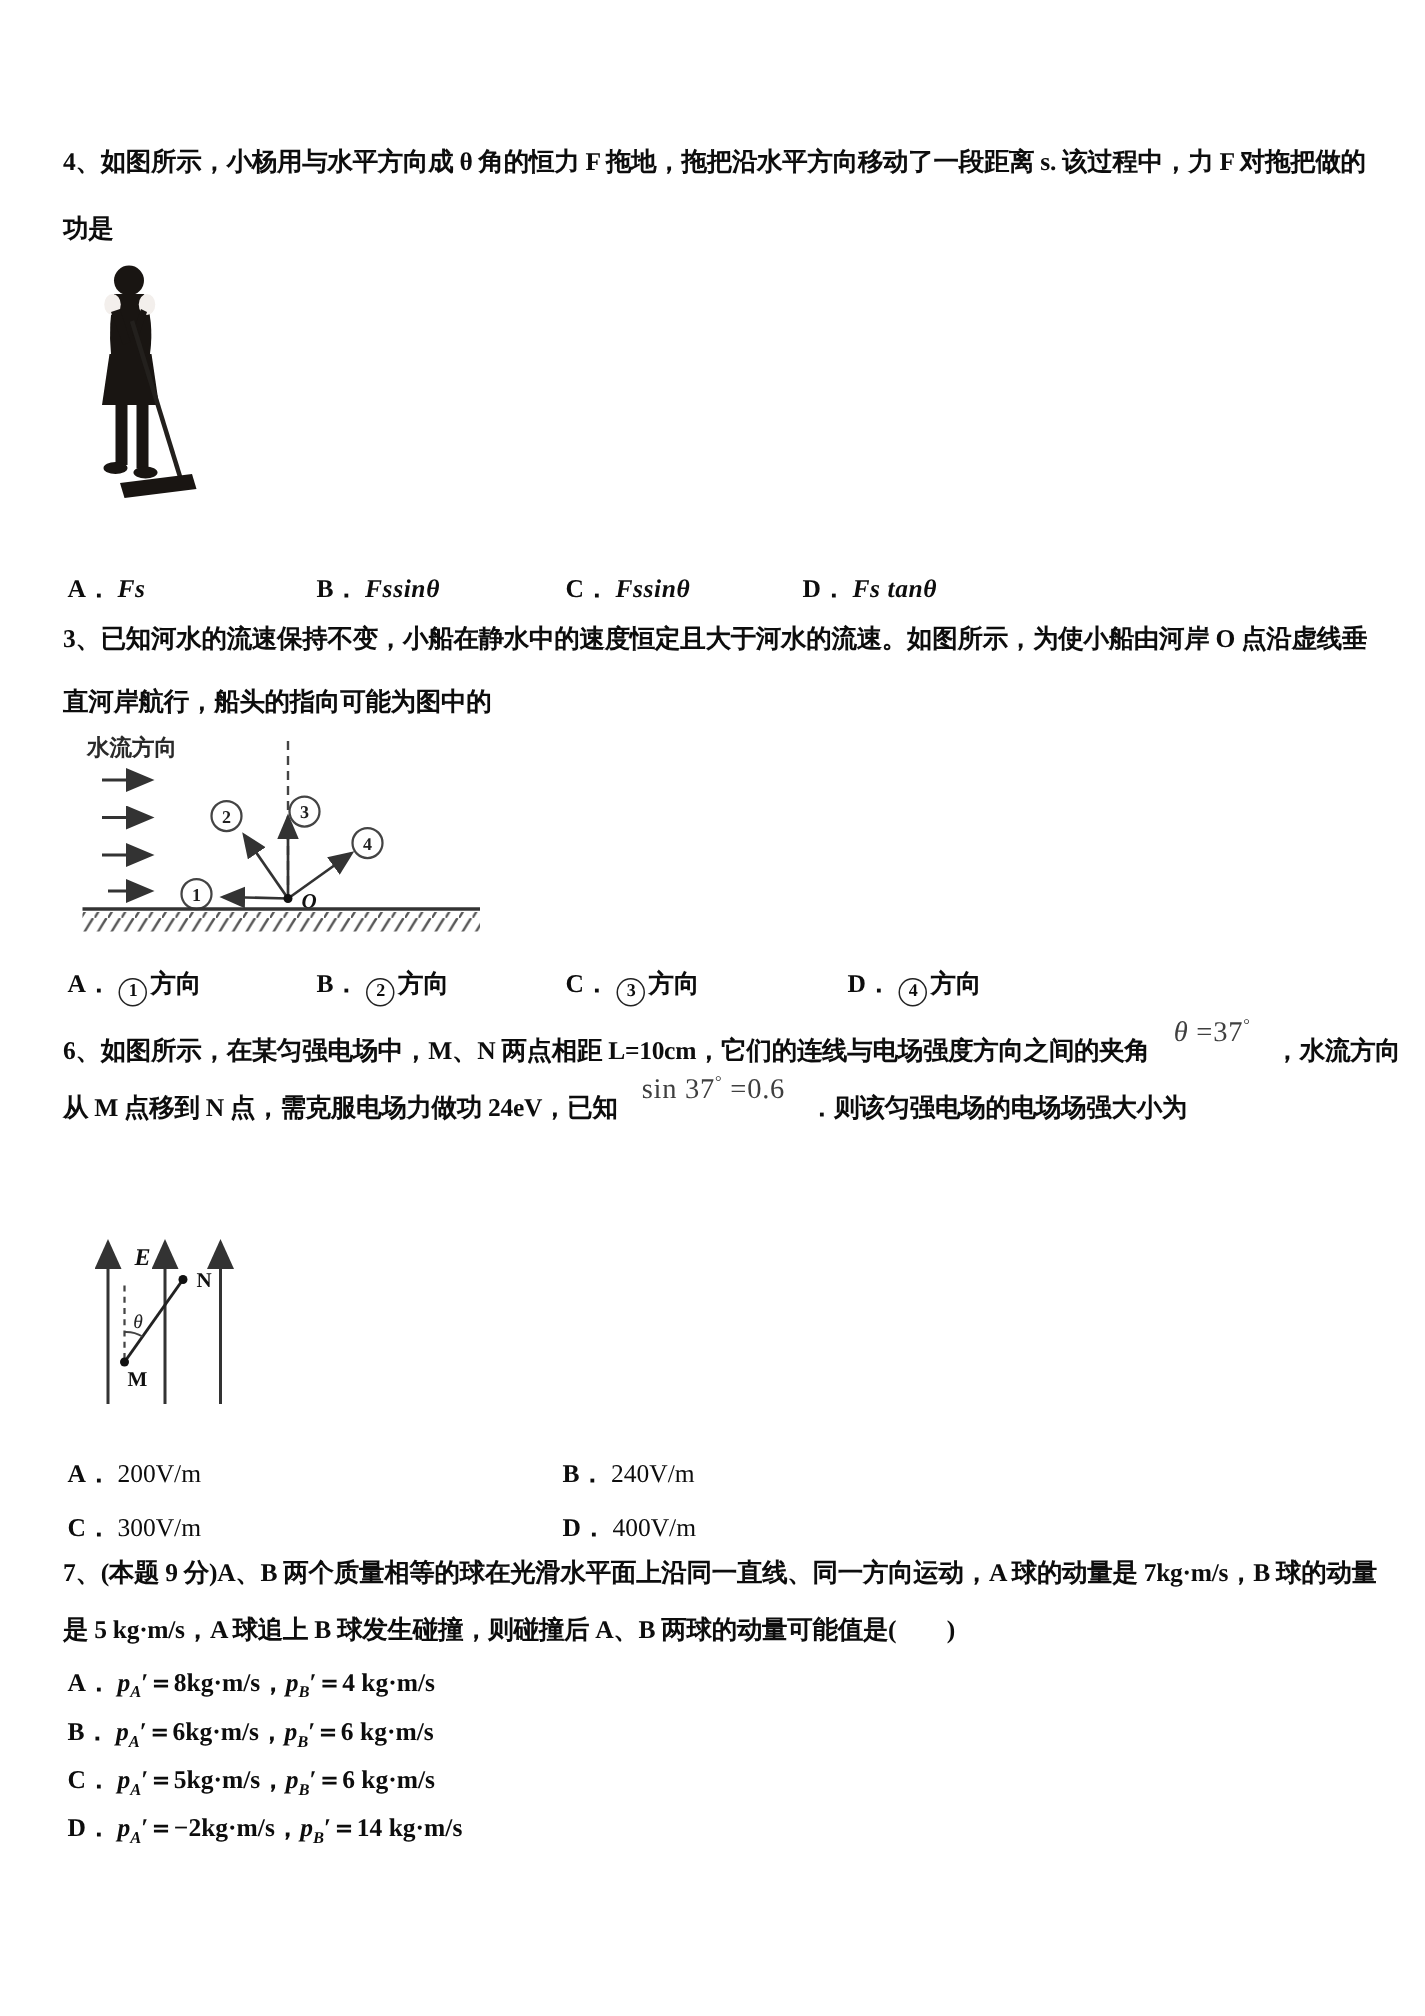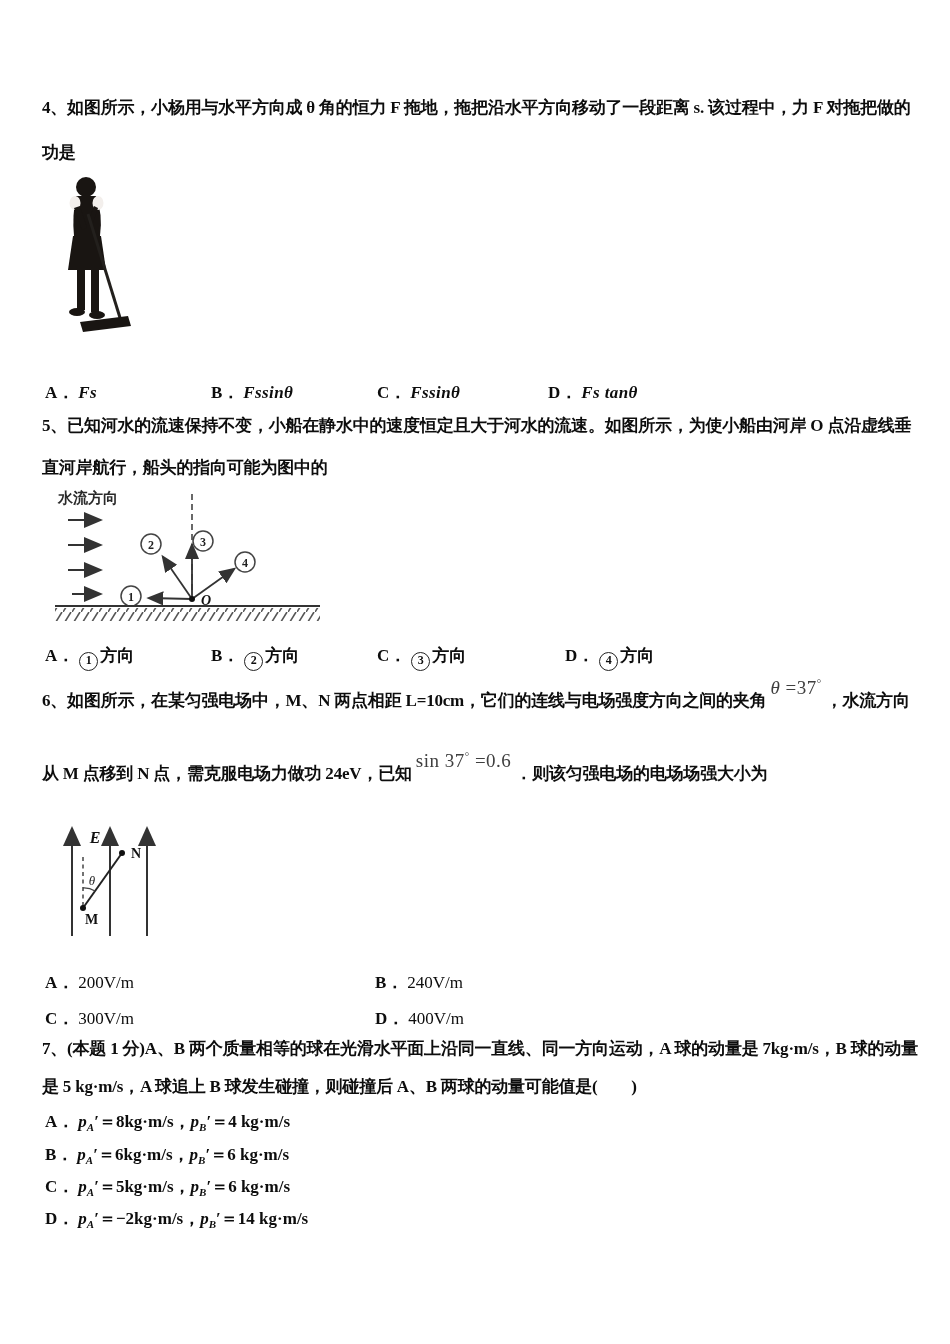--- a/index.html
+++ b/index.html
@@ -9,21 +9,21 @@
   .line{font-size:17px;font-weight:bold;white-space:nowrap;letter-spacing:-0.2px}
   .row{left:0;width:950px;height:26px}
   .opt{position:absolute;top:0;font-size:17px;font-weight:bold;white-space:nowrap}
   .olabel{margin-right:4px}
   .math{font-style:italic;font-weight:bold;letter-spacing:0.4px}
   .val{font-weight:normal}
   .circ{display:inline-block;width:17px;height:17px;border:1.5px solid #222;border-radius:50%;
         text-align:center;line-height:15px;font-size:12px;font-weight:bold;vertical-align:-2.5px;
         margin:0 2px 0 1px;letter-spacing:0}
   .raised{position:relative;top:-12px;color:#3f3f3f;font-weight:normal;font-size:19px;
-          letter-spacing:0.5px;margin:0 4px}
+          letter-spacing:0.5px;margin:0 16px}
   .raised i{font-style:italic}
   .deg{font-size:11px}
   .pvar{font-style:italic;font-weight:bold}
   .q7opt sub{font-size:11px;font-weight:bold;font-style:italic}
   .q7opt{font-size:17px;font-weight:bold;white-space:nowrap}
   svg text{font-family:"Liberation Serif","DejaVu Serif",serif}
 </style>
 </head>
 <body>
 
@@ -43,24 +43,24 @@
   <ellipse cx="19" cy="136" rx="8" ry="4" fill="#191512"></ellipse>
   <ellipse cx="39" cy="139" rx="8" ry="4" fill="#191512"></ellipse>
   <line x1="30" y1="38" x2="63" y2="145" stroke="#23201d" stroke-width="3"></line>
   <path d="M22,146 L70,140 L73,150 L25,156 Z" fill="#191512"></path>
 </svg>
 
 <div class="abs row" style="top:381px">
   <span class="opt" style="left:45px"><span class="olabel">A．</span><span class="math">Fs</span></span>
   <span class="opt" style="left:211px"><span class="olabel">B．</span><span class="math">Fssinθ</span></span>
   <span class="opt" style="left:377px"><span class="olabel">C．</span><span class="math">Fssinθ</span></span>
-  <span class="opt" style="left:548px"><span class="olabel">D．</span><span class="math">Fs tanθ</span></span>
+  <span class="opt" style="left:535px"><span class="olabel">D．</span><span class="math">Fs tanθ</span></span>
 </div>
 
-<div class="abs line" style="left:42px;top:414px">5、已知河水的流速保持不变，小船在静水中的速度恒定且大于河水的流速。如图所示，为使小船由河岸 O 点沿虚线垂</div>
+<div class="abs line" style="left:42px;top:414px">3、已知河水的流速保持不变，小船在静水中的速度恒定且大于河水的流速。如图所示，为使小船由河岸 O 点沿虚线垂</div>
 <div class="abs line" style="left:42px;top:456px">直河岸航行，船头的指向可能为图中的</div>
 
 <svg class="abs" style="left:45px;top:482px" width="290" height="150" viewBox="0 0 290 150">
   <defs>
     <marker id="ah" markerWidth="11" markerHeight="9" refX="8" refY="4" orient="auto">
       <path d="M0,0 L9.5,4 L0,8 Z" fill="#333"></path>
     </marker>
     <pattern id="hatch" width="9" height="13" patternUnits="userSpaceOnUse">
       <line x1="8" y1="0" x2="0" y2="13" stroke="#555" stroke-width="1.6"></line>
     </pattern>
@@ -96,21 +96,21 @@
 
 <div class="abs row" style="top:644px">
   <span class="opt" style="left:45px"><span class="olabel">A．</span><span class="circ">1</span><span>方向</span></span>
   <span class="opt" style="left:211px"><span class="olabel">B．</span><span class="circ">2</span><span>方向</span></span>
   <span class="opt" style="left:377px"><span class="olabel">C．</span><span class="circ">3</span><span>方向</span></span>
   <span class="opt" style="left:565px"><span class="olabel">D．</span><span class="circ">4</span><span>方向</span></span>
 </div>
 
 <div class="abs line" style="left:42px;top:689px"><span>6、如图所示，在某匀强电场中，M、N 两点相距 L=10cm，它们的连线与电场强度方向之间的夹角</span><span class="raised"><i>θ</i><span> =37</span><sup class="deg">°</sup></span><span>，水流方向</span></div>
 
-<div class="abs line" style="left:42px;top:762px"><span>从 M 点移到 N 点，需克服电场力做功 24eV，已知</span><span class="raised"><span>sin 37</span><sup class="deg">°</sup><span> =0.6</span></span><span>．则该匀强电场的电场场强大小为</span></div>
+<div class="abs line" style="left:42px;top:727px"><span>从 M 点移到 N 点，需克服电场力做功 24eV，已知</span><span class="raised"><span>sin 37</span><sup class="deg">°</sup><span> =0.6</span></span><span>．则该匀强电场的电场场强大小为</span></div>
 
 <svg class="abs" style="left:55px;top:818px" width="165" height="150" viewBox="0 0 165 150">
   <defs>
     <marker id="ah2" markerWidth="11" markerHeight="10" refX="7" refY="4.5" orient="auto">
       <path d="M0,0 L10,4.5 L0,9 Z" fill="#333"></path>
     </marker>
   </defs>
   <line x1="17" y1="118" x2="17" y2="14" stroke="#333" stroke-width="2" marker-end="url(#ah2)"></line>
   <line x1="55" y1="118" x2="55" y2="14" stroke="#333" stroke-width="2" marker-end="url(#ah2)"></line>
   <line x1="92" y1="118" x2="92" y2="14" stroke="#333" stroke-width="2" marker-end="url(#ah2)"></line>
@@ -127,21 +127,21 @@
 
 <div class="abs row" style="top:971px">
   <span class="opt" style="left:45px"><span class="olabel">A．</span><span class="val">200V/m</span></span>
   <span class="opt" style="left:375px"><span class="olabel">B．</span><span class="val">240V/m</span></span>
 </div>
 <div class="abs row" style="top:1007px">
   <span class="opt" style="left:45px"><span class="olabel">C．</span><span class="val">300V/m</span></span>
   <span class="opt" style="left:375px"><span class="olabel">D．</span><span class="val">400V/m</span></span>
 </div>
 
-<div class="abs line" style="left:42px;top:1037px">7、(本题 1 分)A、B 两个质量相等的球在光滑水平面上沿同一直线、同一方向运动，A 球的动量是 7kg·m/s，B 球的动量</div>
+<div class="abs line" style="left:42px;top:1037px">7、(本题 9 分)A、B 两个质量相等的球在光滑水平面上沿同一直线、同一方向运动，A 球的动量是 7kg·m/s，B 球的动量</div>
 <div class="abs line" style="left:42px;top:1075px">是 5 kg·m/s，A 球追上 B 球发生碰撞，则碰撞后 A、B 两球的动量可能值是(　　)</div>
 
 <div class="abs q7opt" style="left:45px;top:1110px"><span class="olabel">A．</span><span class="pvar">p</span><sub>A</sub><span>′＝8kg·m/s，</span><span class="pvar">p</span><sub>B</sub><span>′＝4 kg·m/s</span></div>
 
 <div class="abs q7opt" style="left:45px;top:1143px"><span class="olabel">B．</span><span class="pvar">p</span><sub>A</sub><span>′＝6kg·m/s，</span><span class="pvar">p</span><sub>B</sub><span>′＝6 kg·m/s</span></div>
 
 <div class="abs q7opt" style="left:45px;top:1175px"><span class="olabel">C．</span><span class="pvar">p</span><sub>A</sub><span>′＝5kg·m/s，</span><span class="pvar">p</span><sub>B</sub><span>′＝6 kg·m/s</span></div>
 
 <div class="abs q7opt" style="left:45px;top:1207px"><span class="olabel">D．</span><span class="pvar">p</span><sub>A</sub><span>′＝−2kg·m/s，</span><span class="pvar">p</span><sub>B</sub><span>′＝14 kg·m/s</span></div>
 

